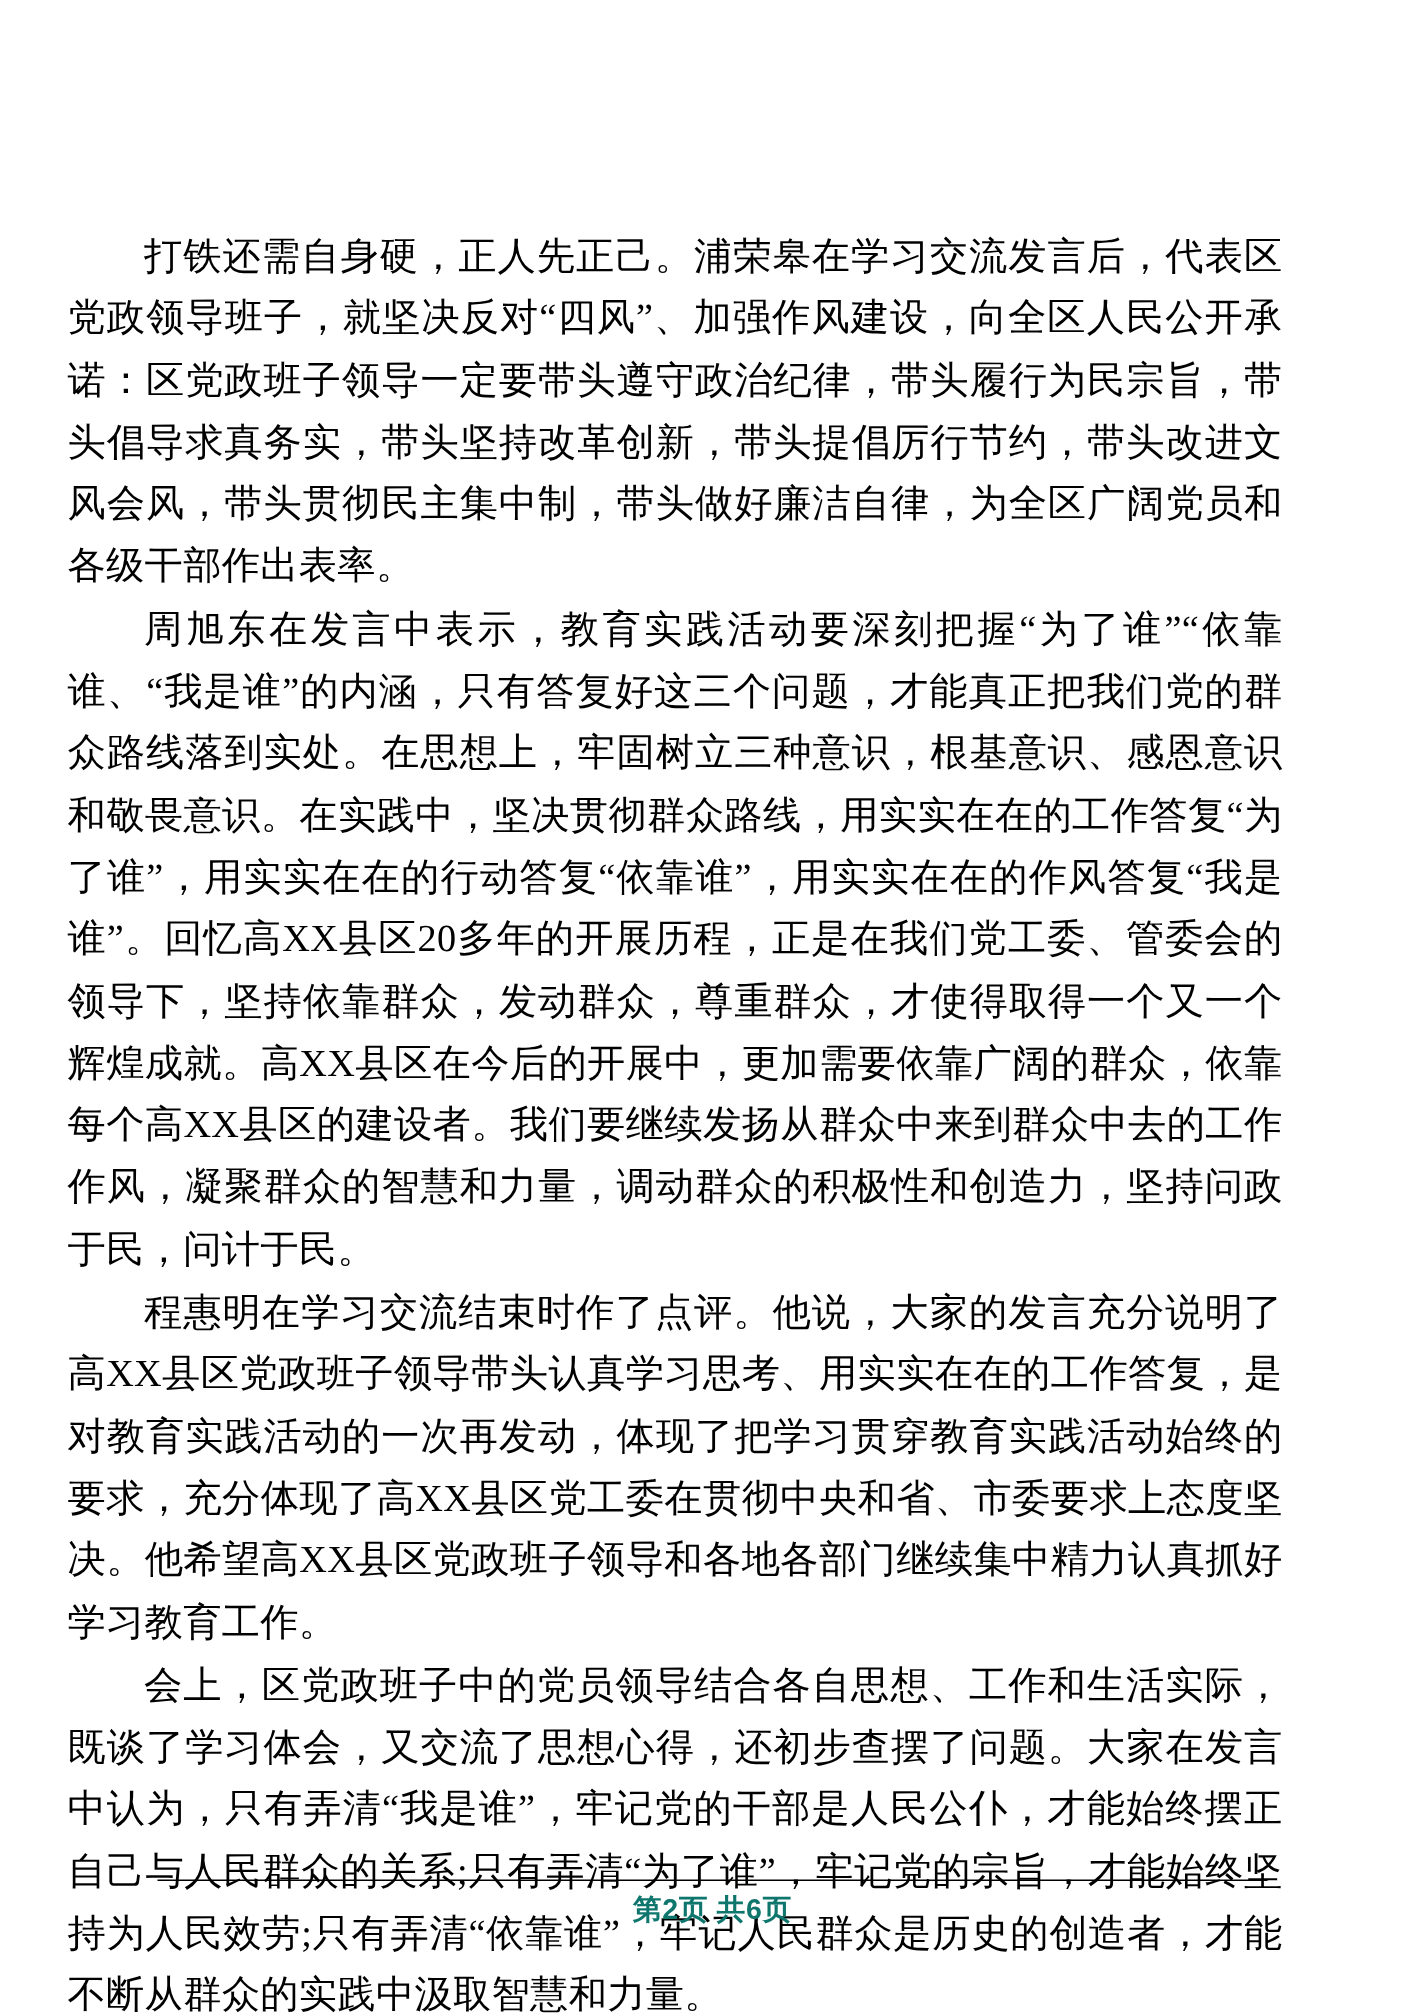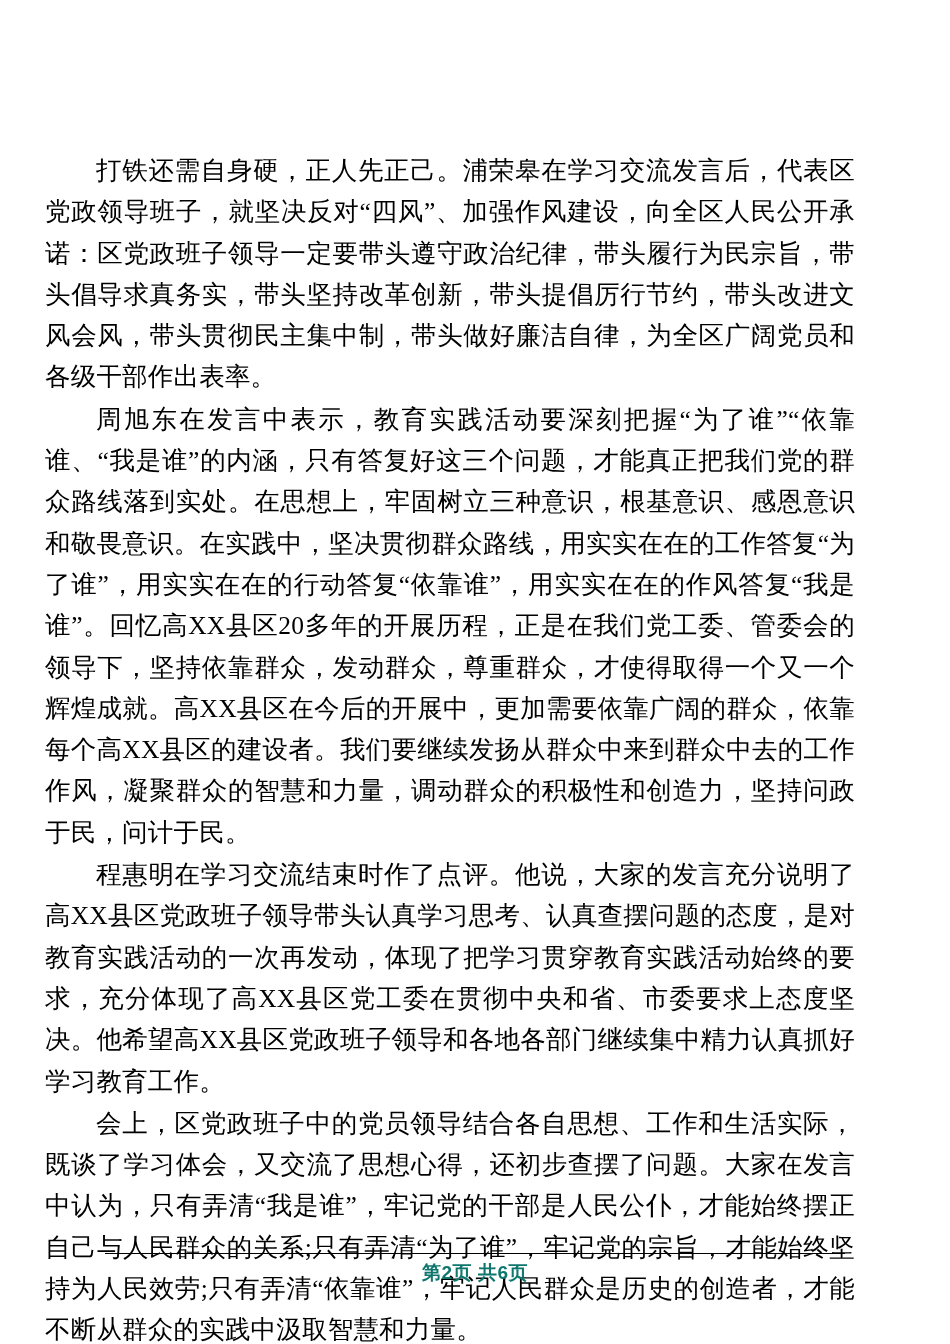--- a/index.html
+++ b/index.html
@@ -53,21 +53,21 @@
     min-width: 740px;
   }
 </style>
 </head>
 <body>
 
 <div class="page">
   <div class="doc-body">
     <p class="para">打铁还需自身硬，正人先正己。浦荣皋在学习交流发言后，代表区党政领导班子，就坚决反对“四风”、加强作风建设，向全区人民公开承诺：区党政班子领导一定要带头遵守政治纪律，带头履行为民宗旨，带头倡导求真务实，带头坚持改革创新，带头提倡厉行节约，带头改进文风会风，带头贯彻民主集中制，带头做好廉洁自律，为全区广阔党员和各级干部作出表率。</p>
     <p class="para">周旭东在发言中表示，教育实践活动要深刻把握“为了谁”“依靠谁、“我是谁”的内涵，只有答复好这三个问题，才能真正把我们党的群众路线落到实处。在思想上，牢固树立三种意识，根基意识、感恩意识和敬畏意识。在实践中，坚决贯彻群众路线，用实实在在的工作答复“为了谁”，用实实在在的行动答复“依靠谁”，用实实在在的作风答复“我是谁”。回忆高XX县区20多年的开展历程，正是在我们党工委、管委会的领导下，坚持依靠群众，发动群众，尊重群众，才使得取得一个又一个辉煌成就。高XX县区在今后的开展中，更加需要依靠广阔的群众，依靠每个高XX县区的建设者。我们要继续发扬从群众中来到群众中去的工作作风，凝聚群众的智慧和力量，调动群众的积极性和创造力，坚持问政于民，问计于民。</p>
-    <p class="para">程惠明在学习交流结束时作了点评。他说，大家的发言充分说明了高XX县区党政班子领导带头认真学习思考、认真查摆问题的态度，是对教育实践活动的一次再发动，体现了把学习贯穿教育实践活动始终的要求，充分体现了高XX县区党工委在贯彻中央和省、市委要求上态度坚决。他希望高XX县区党政班子领导和各地各部门继续集中精力认真抓好学习教育工作。</p>
+    <p class="para">程惠明在学习交流结束时作了点评。他说，大家的发言充分说明了高XX县区党政班子领导带头认真学习思考、用实实在在的工作答复，是对教育实践活动的一次再发动，体现了把学习贯穿教育实践活动始终的要求，充分体现了高XX县区党工委在贯彻中央和省、市委要求上态度坚决。他希望高XX县区党政班子领导和各地各部门继续集中精力认真抓好学习教育工作。</p>
     <p class="para">会上，区党政班子中的党员领导结合各自思想、工作和生活实际，既谈了学习体会，又交流了思想心得，还初步查摆了问题。大家在发言中认为，只有弄清“我是谁”，牢记党的干部是人民公仆，才能始终摆正自己与人民群众的关系;只有弄清“为了谁”，牢记党的宗旨，才能始终坚持为人民效劳;只有弄清“依靠谁”，牢记人民群众是历史的创造者，才能不断从群众的实践中汲取智慧和力量。</p>
 
   </div>
 
   <div class="footer">
     <span class="footer-line">第2页 共6页</span>
   </div>
 </div>
 
 </body></html>

